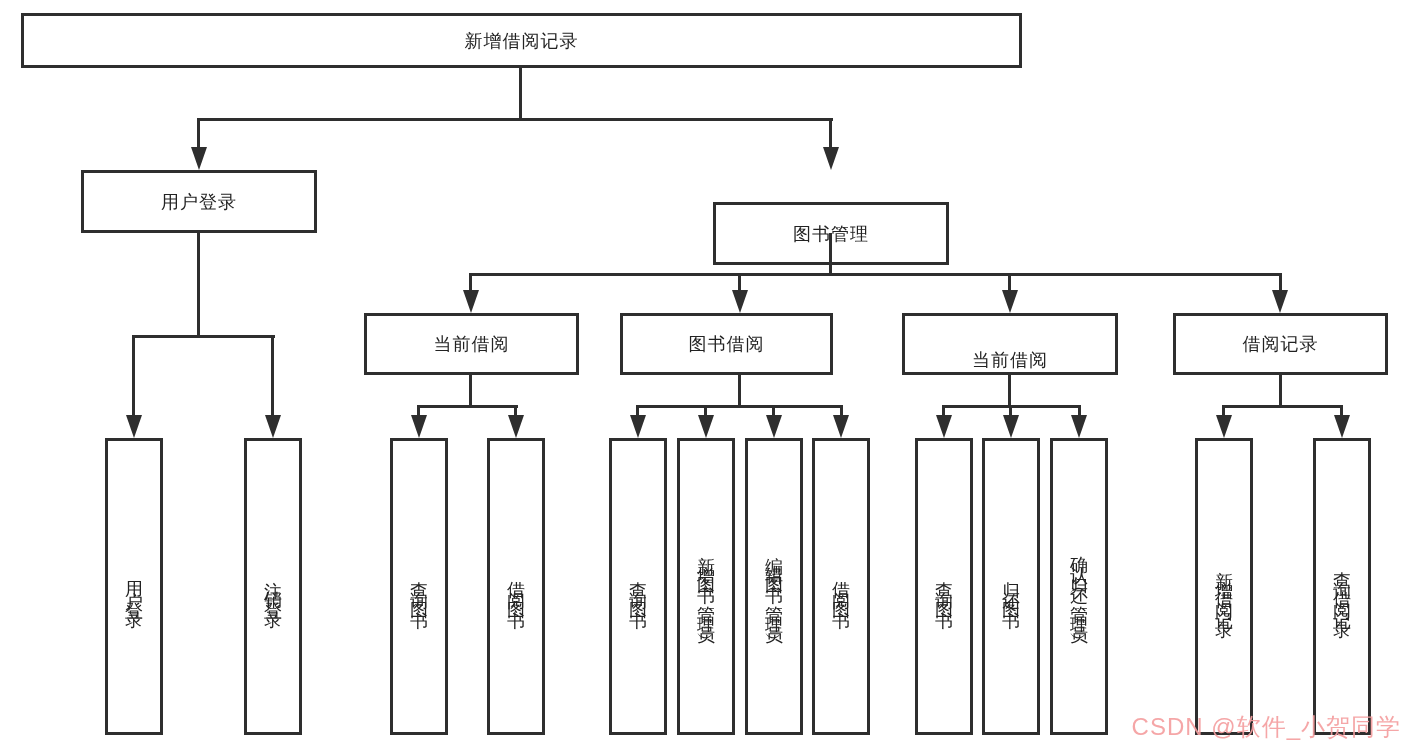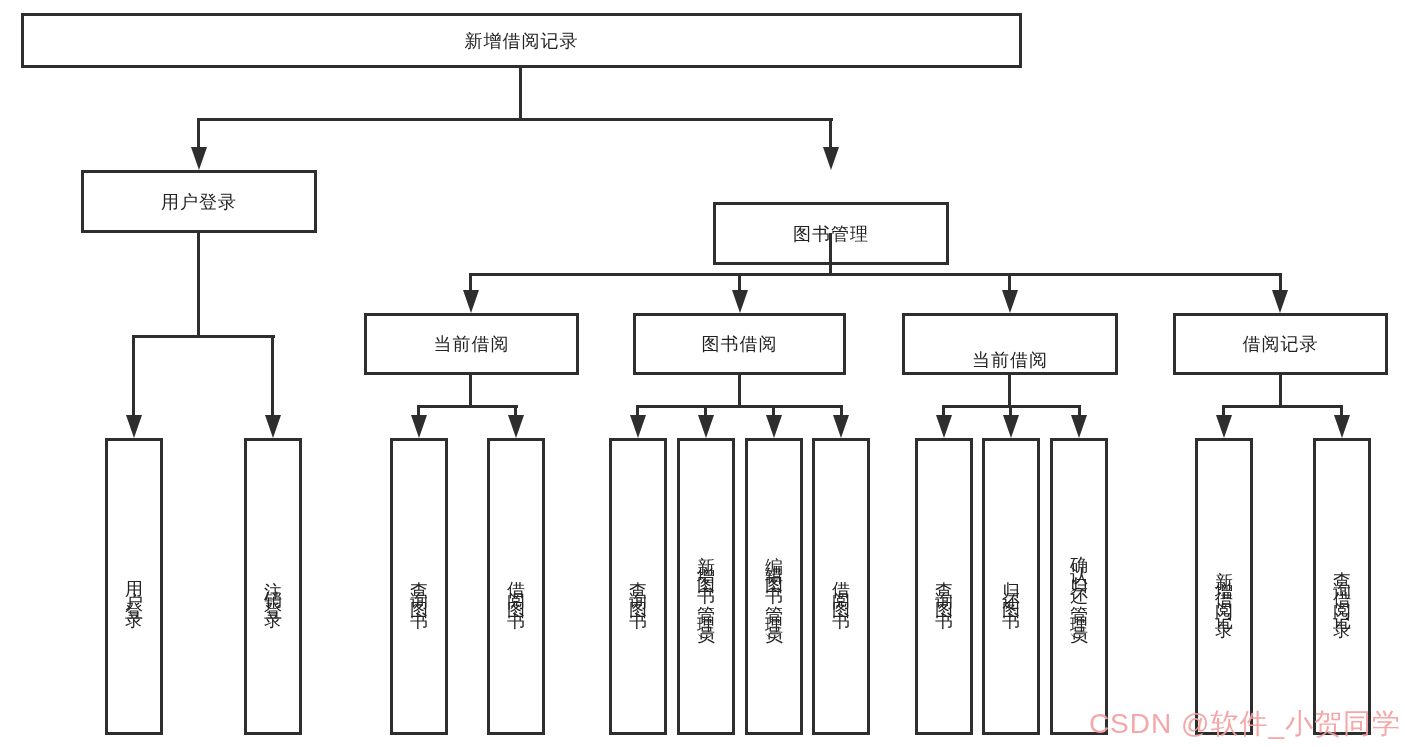--- a/index.html
+++ b/index.html
@@ -40,21 +40,21 @@
     position:absolute;
     width:0;height:0;
     border-left:8px solid transparent;
     border-right:8px solid transparent;
     border-top:23px solid #2e2e2e;
   }
   .watermark{
     position:absolute;
     right:4px;
     bottom:4px;
-    font-size:28px;
+    font-size:24px;
     color:rgba(244,158,160,0.92);
     letter-spacing:1px;
     z-index:10;
     white-space:nowrap;
   }
 </style>
 </head>
 <body>
 
 <div class="canvas">
@@ -66,21 +66,21 @@
   <div class="box" style="left:81px;top:170px;width:236px;height:63px;">
     <span>用户登录</span>
   </div>
   <div class="box" style="left:713px;top:170px;width:236px;height:63px;margin-top:32px;">
     <span>图书管理</span>
   </div>
 
   <div class="box" style="left:364px;top:313px;width:215px;height:62px;">
     <span>当前借阅</span>
   </div>
-  <div class="box" style="left:633px;top:313px;width:213px;height:62px;justify-content:center;">
+  <div class="box" style="left:620px;top:313px;width:213px;height:62px;justify-content:center;">
     <span>图书借阅</span>
   </div>
   <div class="box" style="left:902px;top:313px;width:216px;height:62px;align-items:flex-end;">
     <span>当前借阅</span>
   </div>
   <div class="box" style="left:1173px;top:313px;width:215px;height:62px;">
     <span>借阅记录</span>
   </div>
 
   <div class="box leaf" style="left:105px;top:438px;width:58px;height:297px;">

